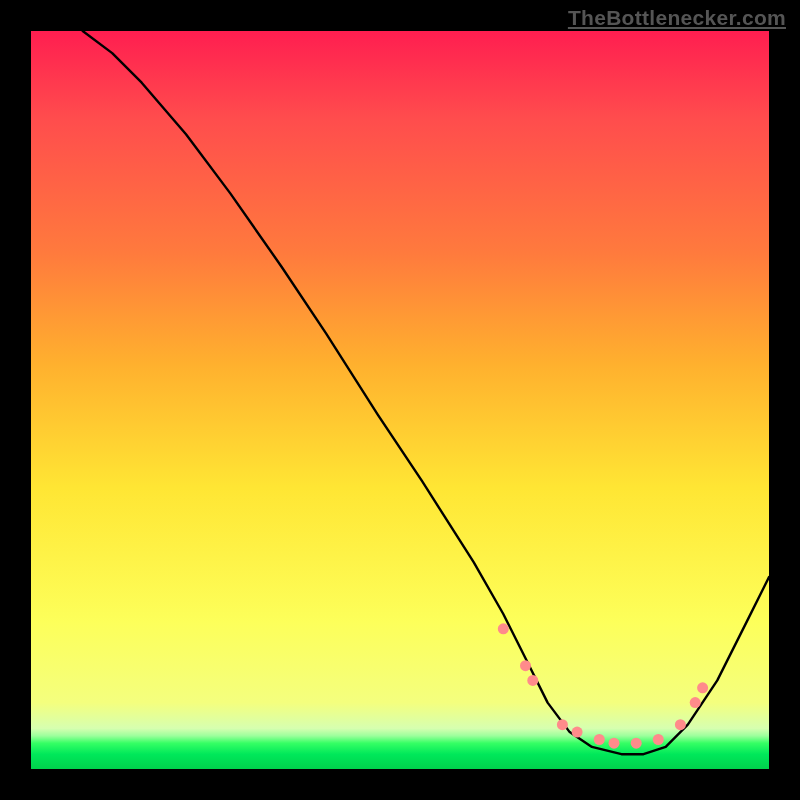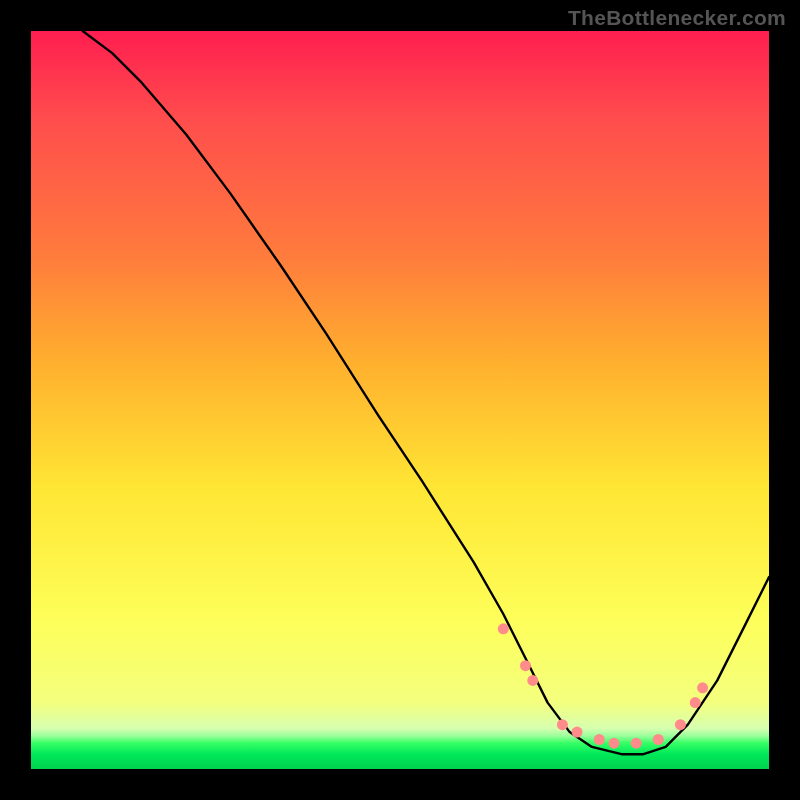--- a/index.html
+++ b/index.html
@@ -48,20 +48,21 @@
   }
   .watermark {
     position: absolute;
     top: 6px;
     right: 14px;
     color: #555;
     font-size: 21px;
     font-weight: 600;
     letter-spacing: 0.3px;
     pointer-events: none;
+    text-decoration: underline;
   }
 </style>
 </head>
 <body>
 
 <div class="frame">
   <div class="plot-area">
     <svg viewBox="0 0 738 738" preserveAspectRatio="none">
       <path id="curve-path" d="M51.7 0.0 L81.2 22.1 L110.7 51.7 L155.0 103.3 L199.3 162.4 L250.9 236.2 L295.2 302.6 L346.9 383.8 L391.1 450.2 L442.8 531.4 L472.3 583.0 L494.5 627.3 L516.6 671.6 L538.7 701.1 L560.9 715.9 L590.4 723.2 L612.5 723.2 L634.7 715.9 L656.8 693.7 L686.3 649.4 L715.9 590.4 L738.0 546.1" fill="none" stroke="#000" stroke-width="2.4" stroke-linecap="round" stroke-linejoin="round"></path>
       <g id="marker-group">

